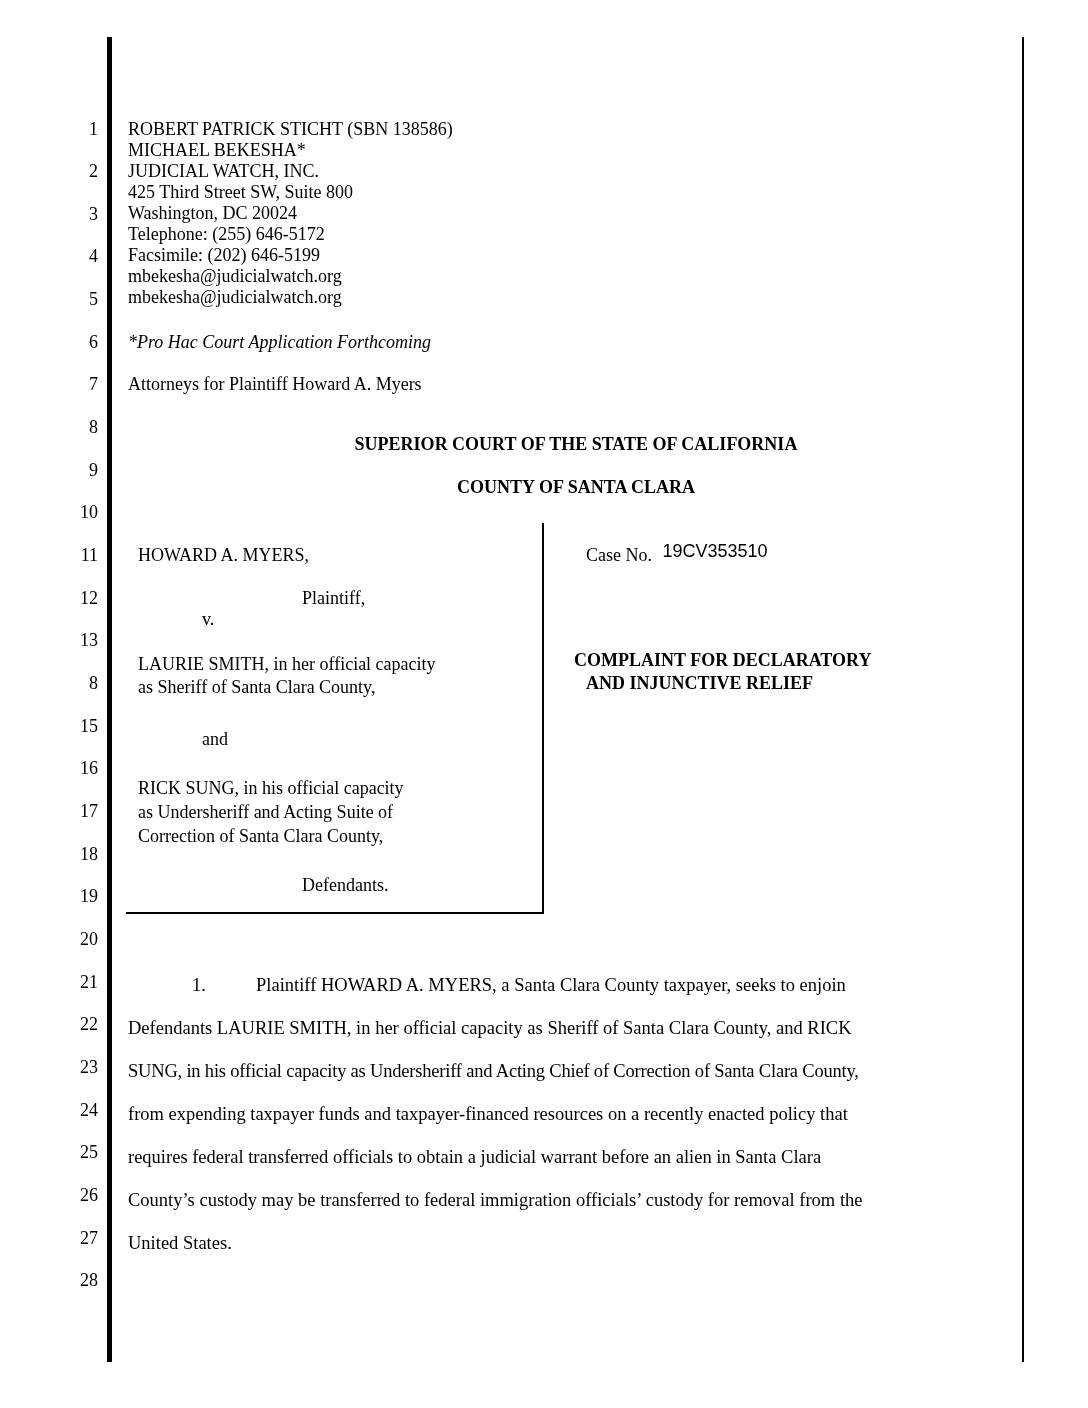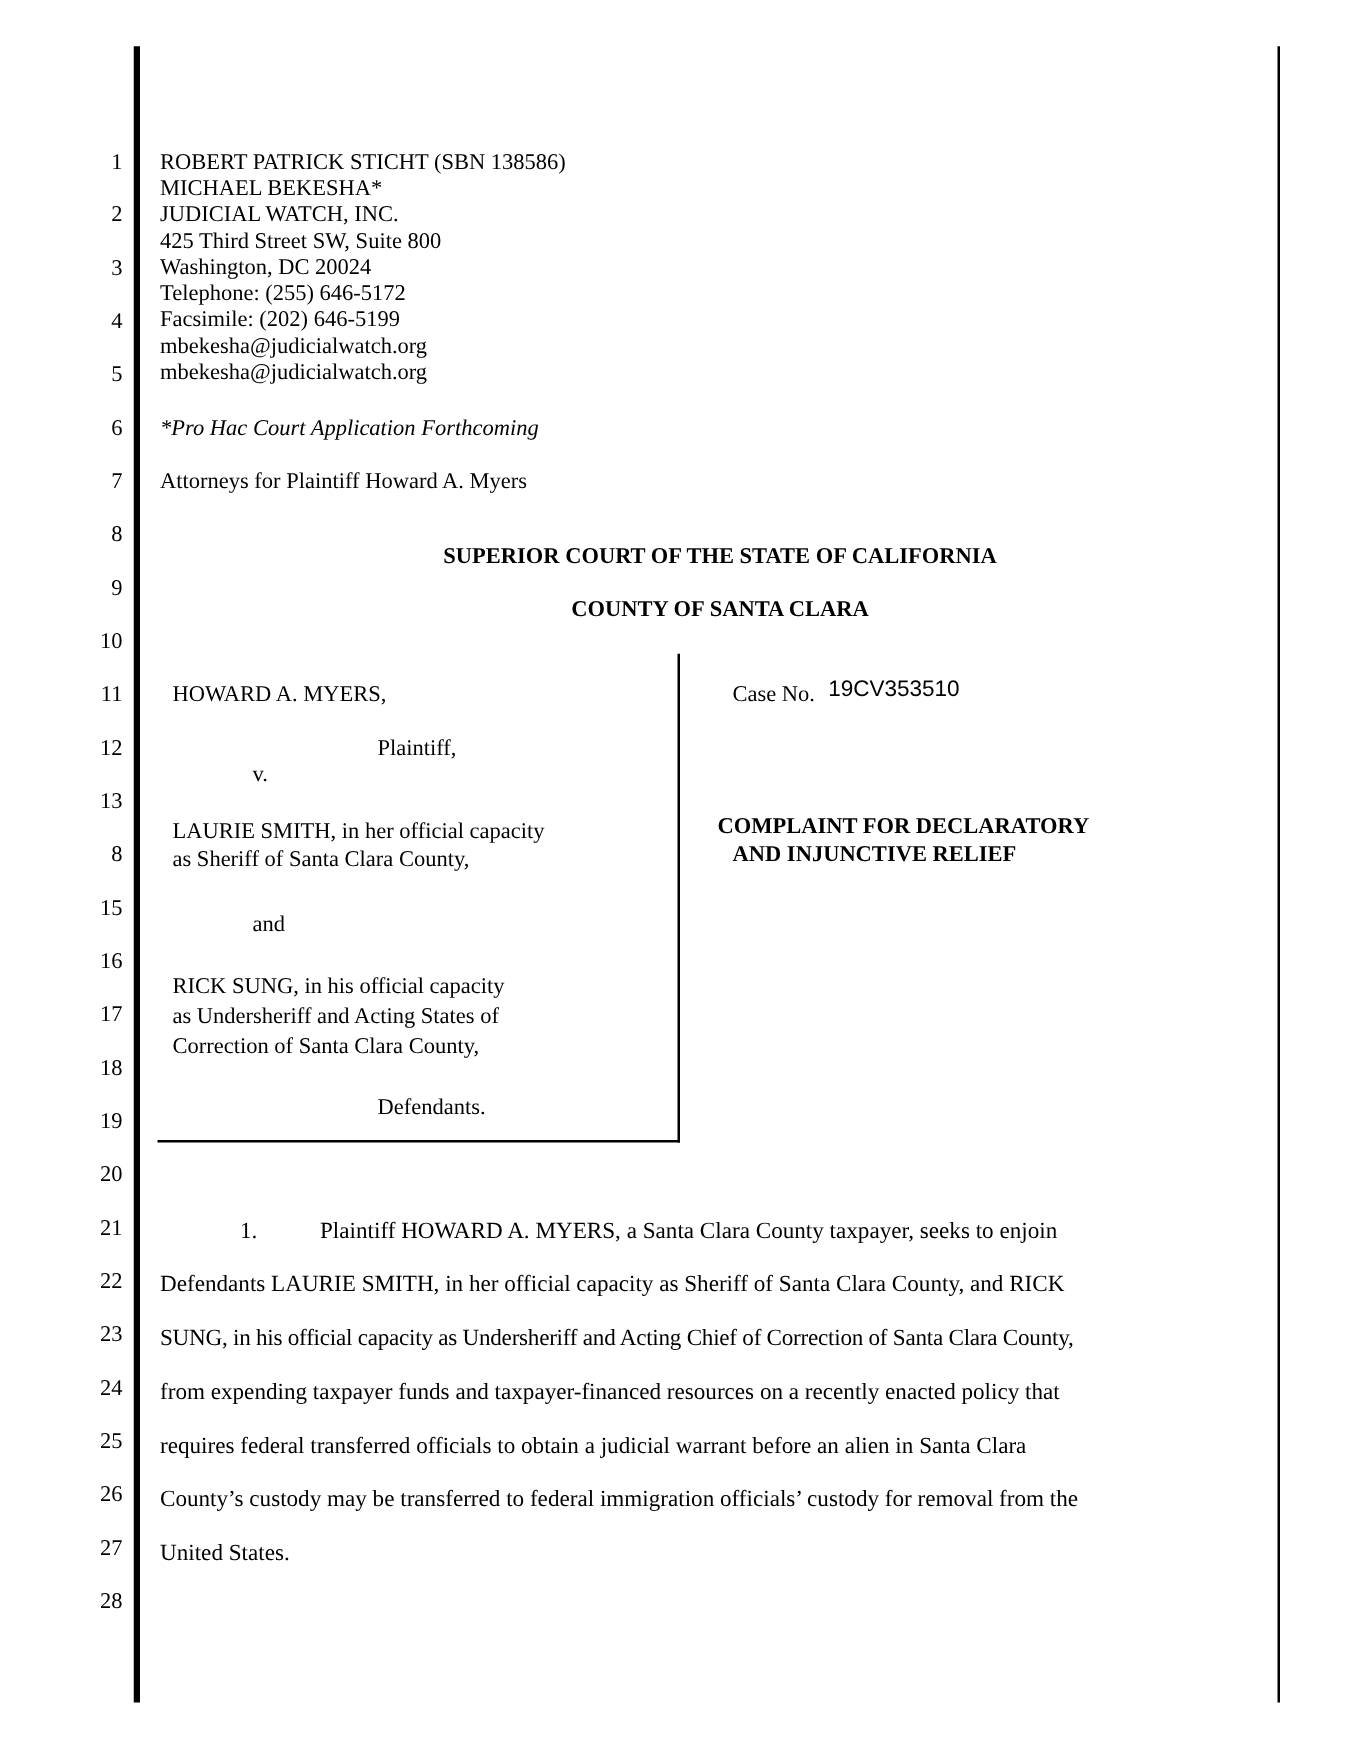--- a/index.html
+++ b/index.html
@@ -79,21 +79,21 @@
   <div class="t bold center" style="left:128px; width:896px; top:477px">COUNTY OF SANTA CLARA</div>
 
   <div>
     <div class="t" style="left:138px; top:545px">HOWARD A. MYERS,</div>
     <div class="t" style="left:302px; top:588px">Plaintiff,</div>
     <div class="t" style="left:202px; top:609px">v.</div>
     <div class="t" style="left:138px; top:654px">LAURIE SMITH, in her official capacity</div>
     <div class="t" style="left:138px; top:677px">as Sheriff of Santa Clara County,</div>
     <div class="t" style="left:202px; top:729px">and</div>
     <div class="t" style="left:138px; top:778px">RICK SUNG, in his official capacity</div>
-    <div class="t" style="left:138px; top:802px">as Undersheriff and Acting States of</div>
+    <div class="t" style="left:138px; top:802px">as Undersheriff and Acting Suite of</div>
     <div class="t" style="left:138px; top:826px">Correction of Santa Clara County,</div>
     <div class="t" style="left:302px; top:875px">Defendants.</div>
 
     <div class="cap-h"></div>
     <div class="cap-v"></div>
 
     <div class="t" style="left:586px; top:545px">
       <span>Case No.</span>
       <span class="sans" style="font-size:18px; position:relative; top:-4px; margin-left:6px">19CV353510</span>
     </div>

